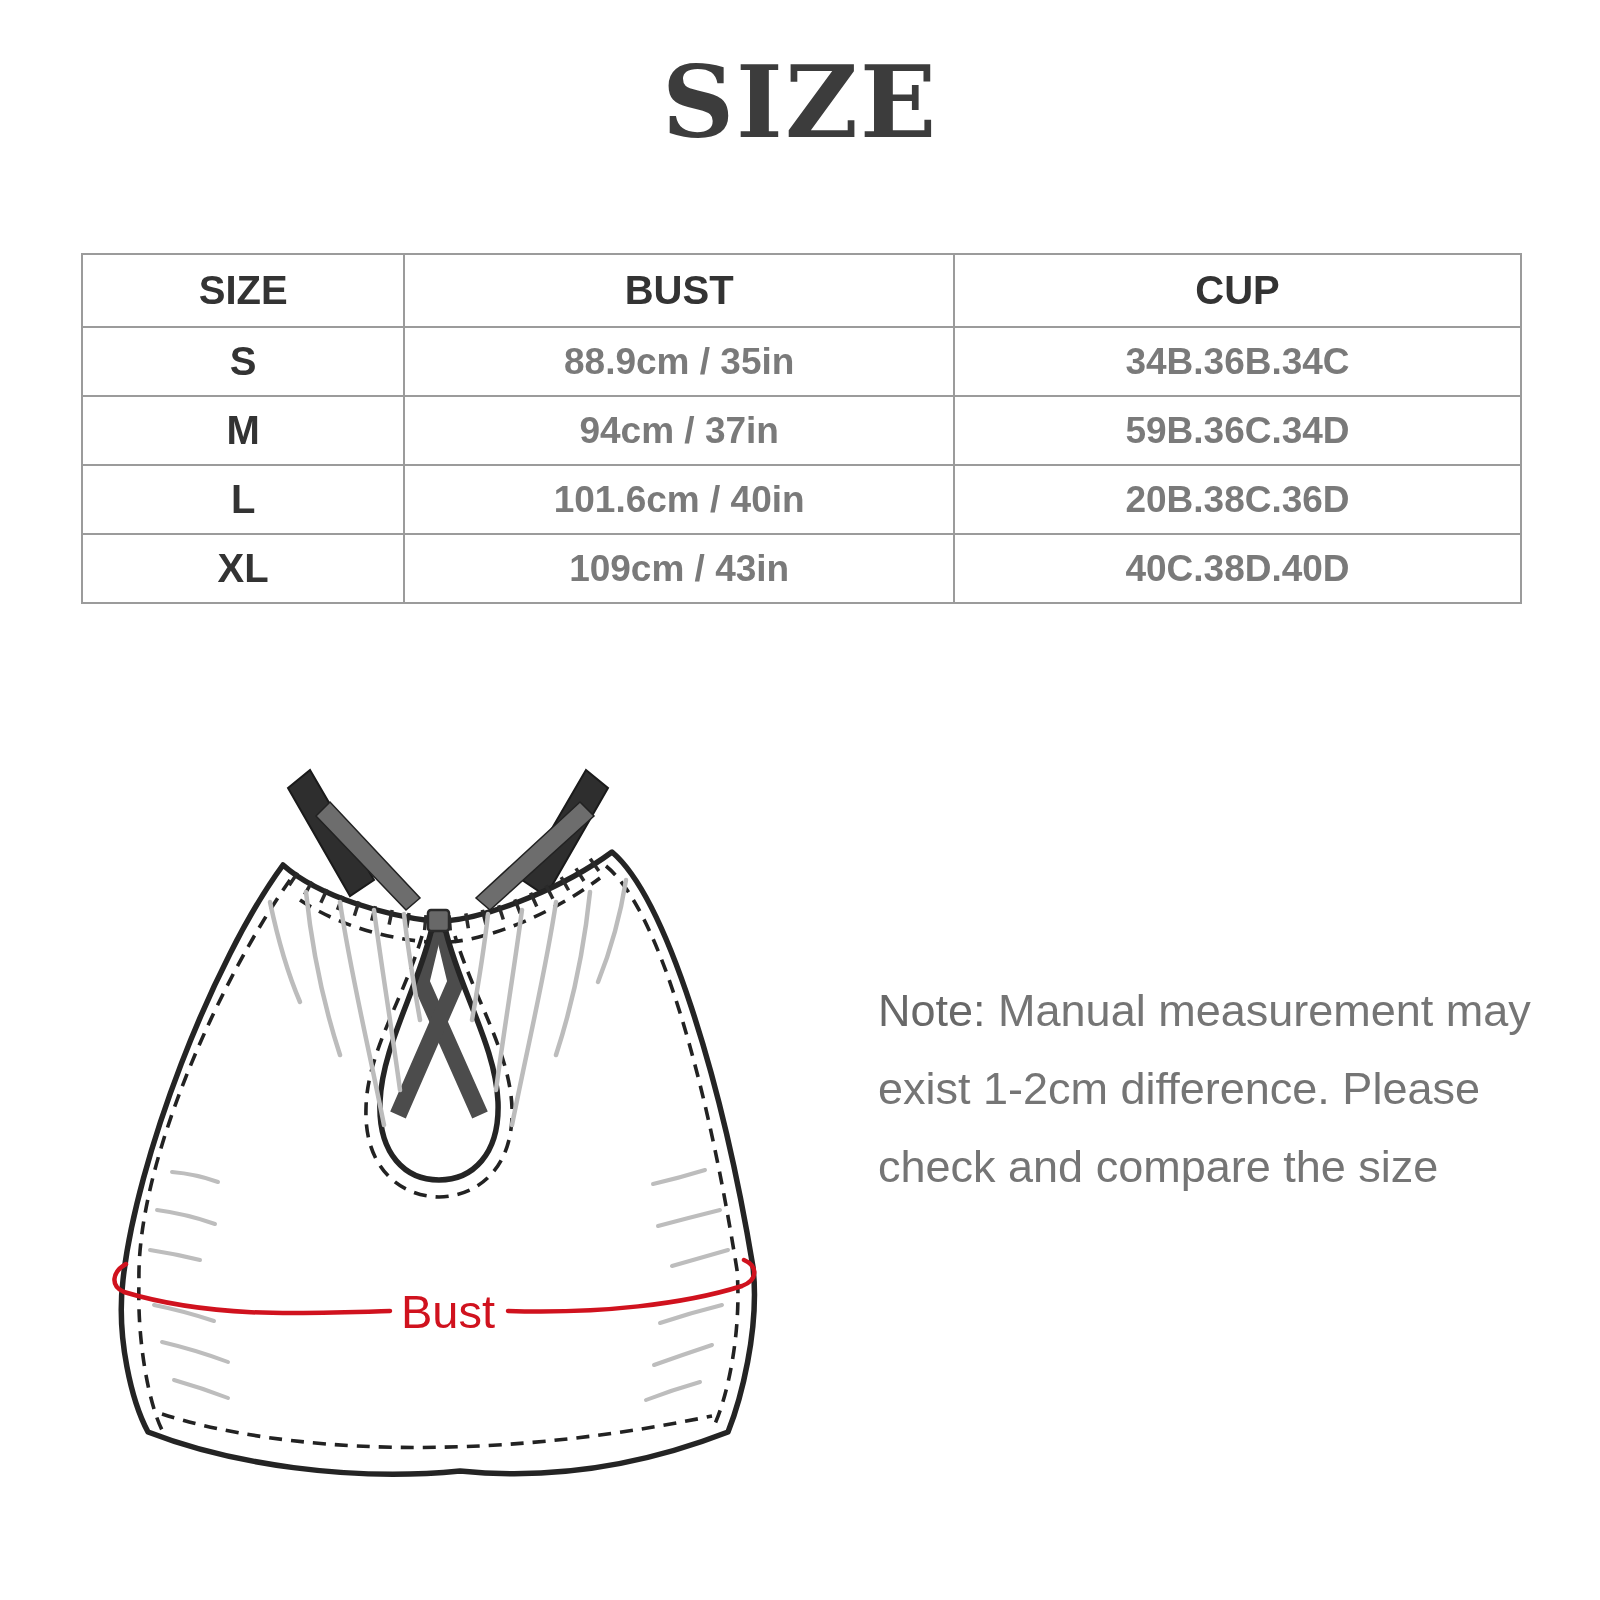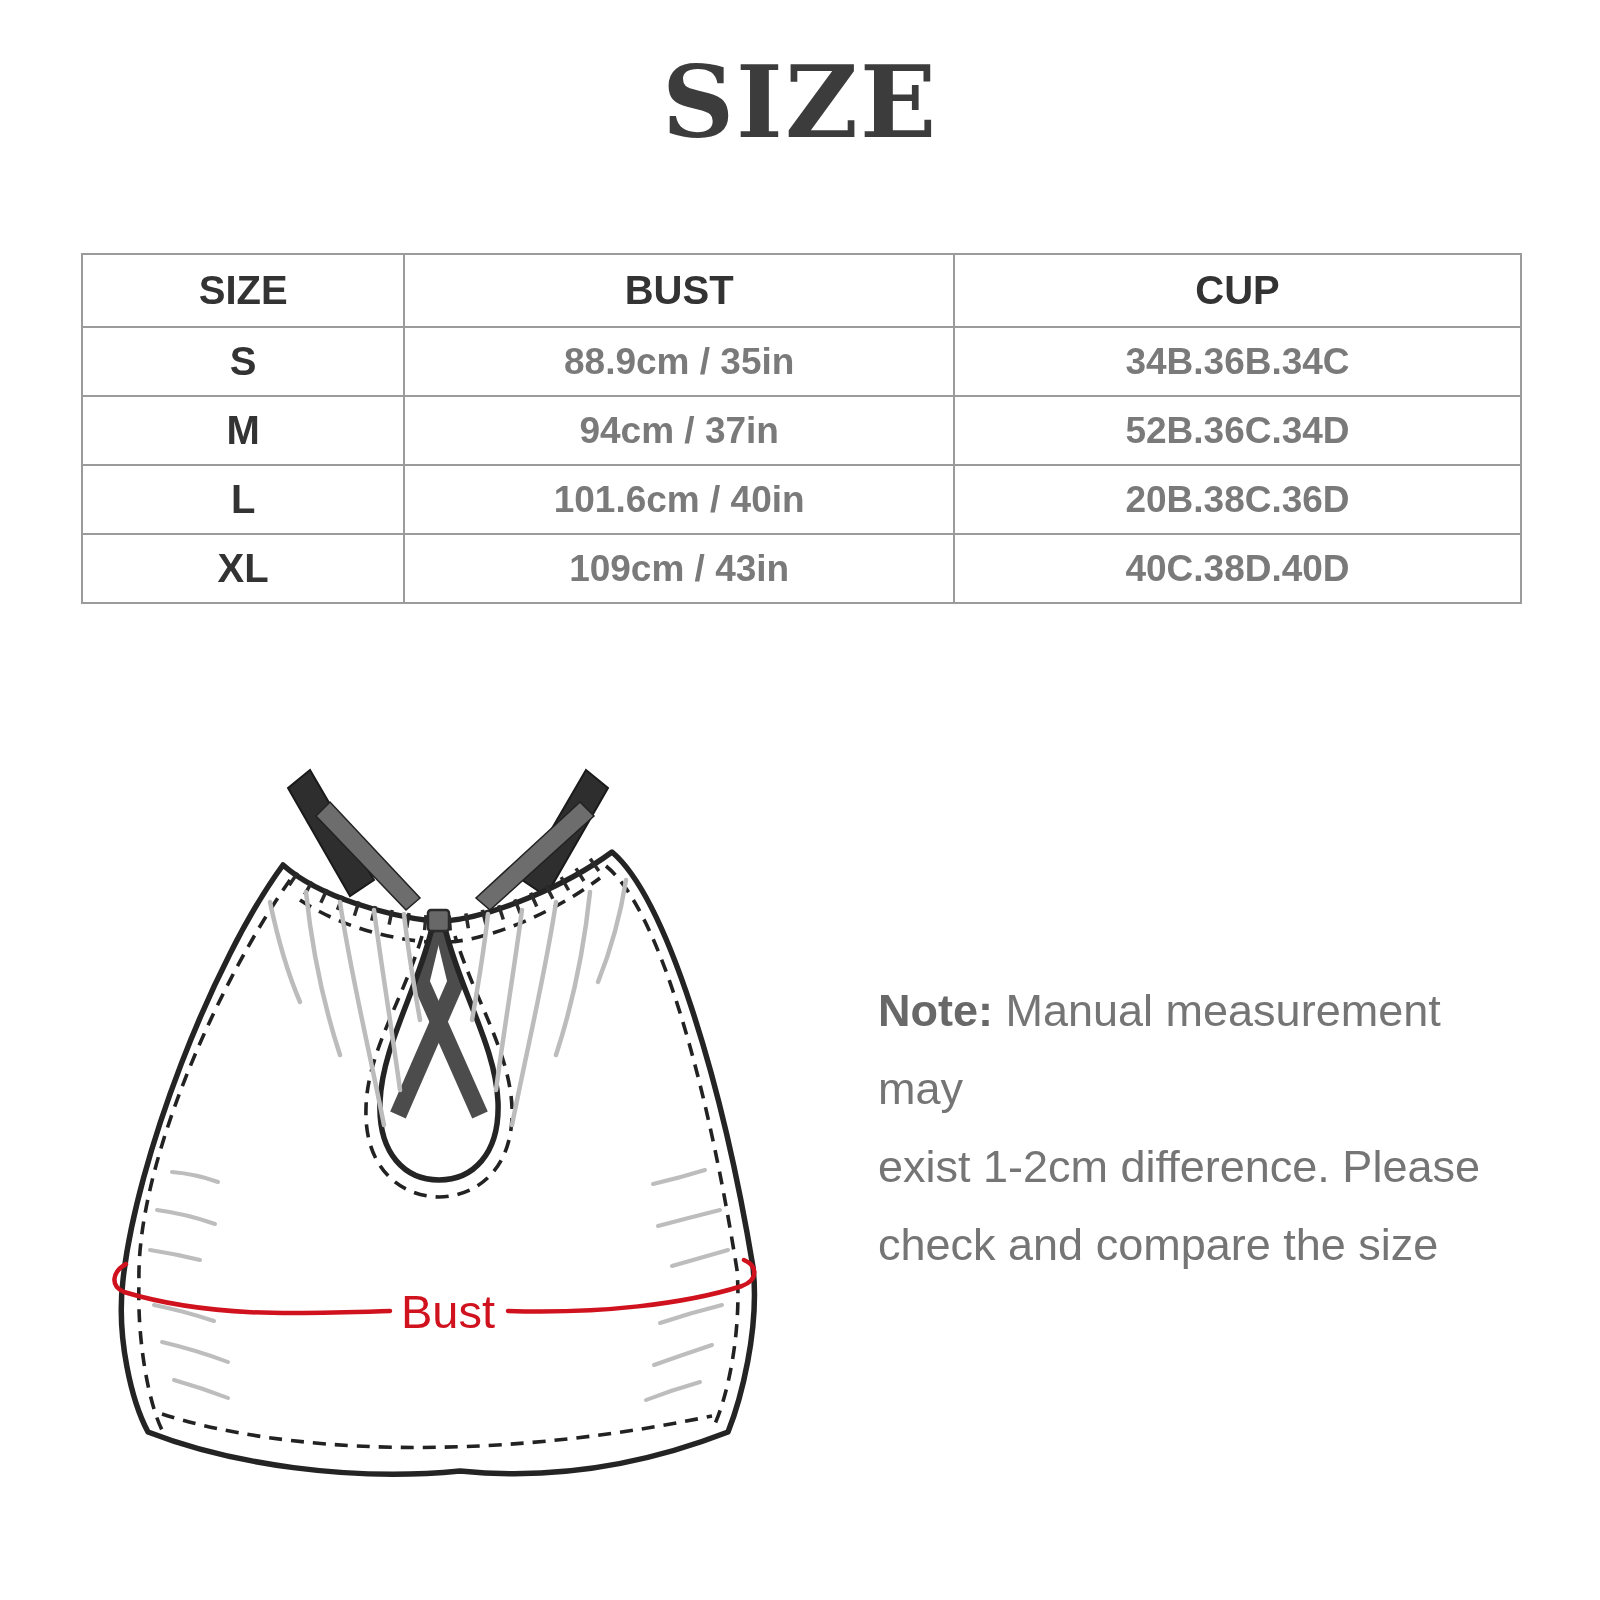--- a/index.html
+++ b/index.html
@@ -17,21 +17,21 @@
   #size-table td,#size-table th{border:2px solid #9b9b9b;text-align:center;
               vertical-align:middle;padding:0;}
   #size-table th{height:71px;font-size:40px;font-weight:bold;color:#333333;}
   #size-table td{height:67px;font-size:37px;color:#7a7a7a;font-weight:bold;}
   #size-table td.size-col{font-size:40px;font-weight:bold;color:#333333;}
   col.c1{width:22.4%;} col.c2{width:38.2%;} col.c3{width:39.4%;}
 
   
   #note{position:absolute;left:878px;top:972px;width:660px;
         font-size:45px;line-height:78px;color:#757575;}
-  #note .note-label{font-weight:bold;color:#686868;}
+  #note .note-label{font-weight:normal;color:#686868;}
 
   
   #diagram{position:absolute;left:60px;top:730px;width:780px;height:840px;}
   #bust-text{font-family:"Liberation Sans", sans-serif;font-size:47px;}
 </style>
 </head>
 <body>
 
 <div id="page">
 
@@ -52,21 +52,21 @@
     </thead>
     <tbody>
       <tr>
         <td class="size-col">S</td>
         <td>88.9cm / 35in</td>
         <td>34B.36B.34C</td>
       </tr>
       <tr>
         <td class="size-col">M</td>
         <td>94cm / 37in</td>
-        <td>52B.36C.34D</td>
+        <td>59B.36C.34D</td>
       </tr>
       <tr>
         <td class="size-col">L</td>
         <td>101.6cm / 40in</td>
         <td>20B.38C.36D</td>
       </tr>
       <tr>
         <td class="size-col">XL</td>
         <td>109cm / 43in</td>
         <td>40C.38D.40D</td>

